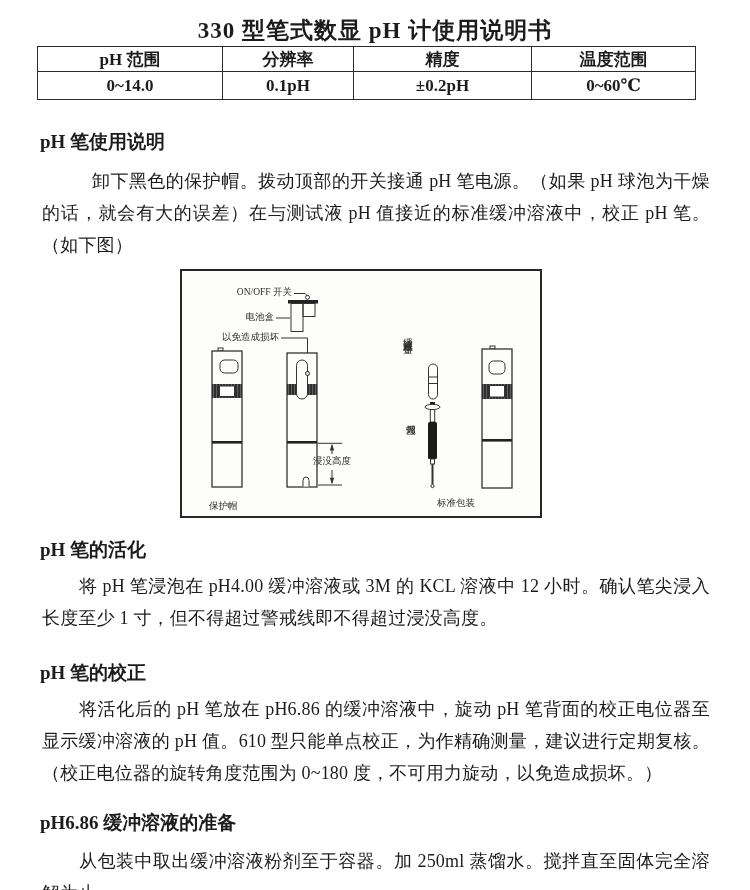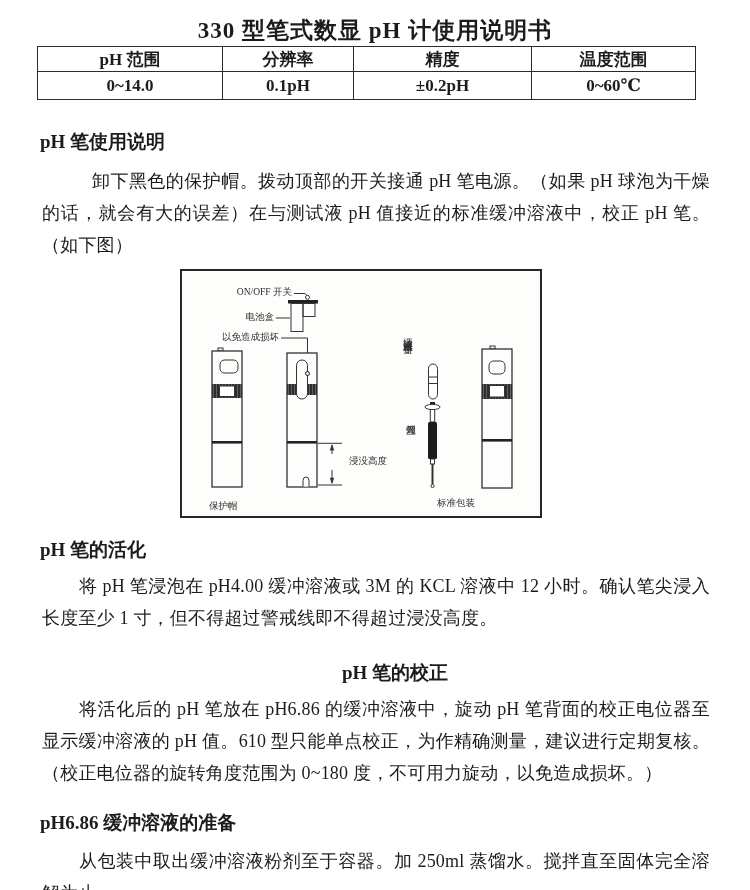--- a/index.html
+++ b/index.html
@@ -19,21 +19,21 @@
   table.spec td {
     border:1.6px solid #2b2b2b; text-align:center; vertical-align:middle;
     font-size:17px; padding:0;
   }
   tr.hdr td { height:24px; }
   tr.val td { height:27px; }
 
   .sec-heading { margin-left:40px; font-size:19px; font-weight:bold; line-height:24px; }
   .mt-s1 { margin-top:30px; }
   .mt-s2 { margin-top:20px; }
-  .mt-s3 { margin-top:27px;text-align:center; }
+  .mt-s3 { margin-top:27px; }
   .mt-s4 { margin-top:22px; }
 
   .para {
     margin:8px 40px 8px 42px; font-size:18px; line-height:32px;
     text-align:justify; text-indent:37px; letter-spacing:0.2px;
   }
   .para.first { margin-top:11px; text-indent:50px; }
   .para.p4 { margin-top:10px; }
 
   .figure {
@@ -157,21 +157,21 @@
         <rect x="307.5" y="114.5" width="15" height="11.5" fill="#fff"></rect>
         <rect x="300" y="168" width="30" height="2.6" fill="#222" stroke="none"></rect>
       </g>
     </svg>
 
     <div class="fig-label r" style="left:38px; top:16px; width:72px;">ON/OFF 开关</div>
     <div class="fig-label r" style="left:50px; top:41px; width:42px;">电池盒</div>
     <div class="fig-label r" style="left:38px; top:61px; width:59px;">以免造成损坏</div>
     <div class="fig-label v" style="left:221px; top:59px; height:72px;">缓冲溶液粉料小盒</div>
     <div class="fig-label v" style="left:224px; top:146px; height:32px;">螺丝刀</div>
-    <div class="fig-label" style="left:131px; top:185px;margin-left:36px;">浸没高度</div>
+    <div class="fig-label" style="left:131px; top:185px;">浸没高度</div>
     <div class="fig-label" style="left:27px; top:230px;">保护帽</div>
     <div class="fig-label" style="left:255px; top:227px;">标准包装</div>
   </div>
 
   <div class="sec-heading mt-s2">pH 笔的活化</div>
   <div class="para">将 pH 笔浸泡在 pH4.00 缓冲溶液或 3M 的 KCL 溶液中 12 小时。确认笔尖浸入长度至少 1 寸，但不得超过警戒线即不得超过浸没高度。</div>
 
   <div class="sec-heading mt-s3">pH 笔的校正</div>
   <div class="para">将活化后的 pH 笔放在 pH6.86 的缓冲溶液中，旋动 pH 笔背面的校正电位器至显示缓冲溶液的 pH 值。610 型只能单点校正，为作精确测量，建议进行定期复核。（校正电位器的旋转角度范围为 0~180 度，不可用力旋动，以免造成损坏。）</div>
 

